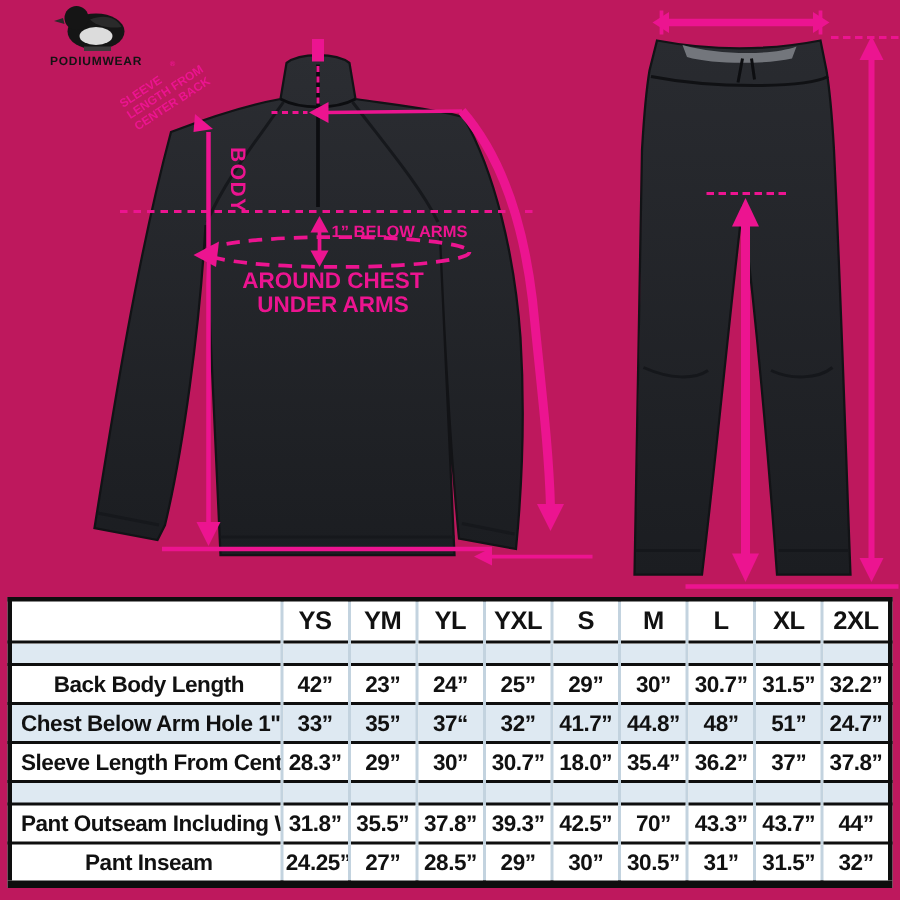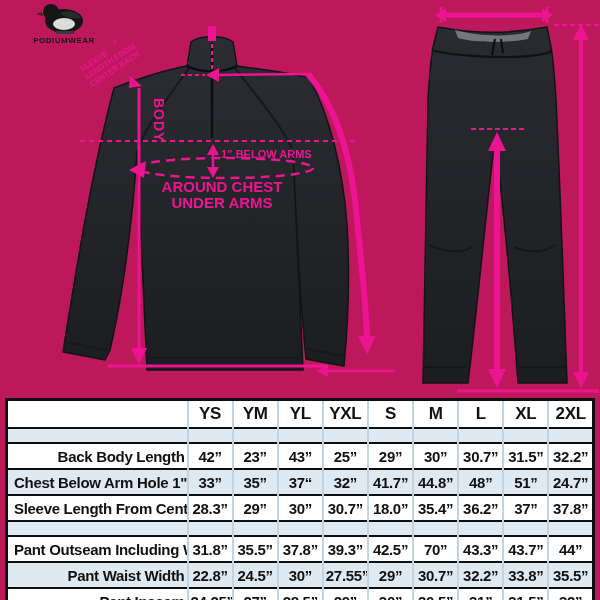--- a/index.html
+++ b/index.html
@@ -10,21 +10,21 @@
   .pants-svg{position:absolute;left:415px;top:5px;}
   .ann-txt{fill:#EC1490;font-weight:bold;font-family:"Liberation Sans",sans-serif;}
   .size-table{position:absolute;left:5px;top:398px;width:590px;border-collapse:collapse;
     table-layout:fixed;border:3px solid #0e0e0e;border-bottom:5px solid #0e0e0e;background:#fff;}
   .size-table col.label-col{width:181px;}
   .size-table tr{border-top:2px solid #0e0e0e;}
   .size-table th,.size-table td{border-left:2px solid #c3d3df;padding:0 2px;color:#111;
     font-weight:bold;letter-spacing:-0.3px;white-space:nowrap;overflow:hidden;}
   .size-table thead th{font-size:17px;text-align:center;height:26px;}
   .size-table td{font-size:15px;text-align:center;height:24px;}
-  .size-table th.row-label{font-size:15px;text-align:right;padding-left:6px;}
+  .size-table th.row-label{font-size:15px;text-align:center;padding-left:6px;}
   .size-table tr.spacer-row{height:13px;background:#DEE9F2;}
   .size-table tr.spacer-row td{height:13px;}
   .size-table tr.alt{background:#DEE9F2;}
 </style>
 </head>
 <body>
 
 <div class="stage">
 
   <svg class="logo" viewBox="0 0 110 44">
@@ -196,21 +196,21 @@
           <td></td>
           <td></td>
           <td></td>
           <td></td>
           <td></td>
         </tr>
         <tr>
           <th class="row-label">Back Body Length</th>
           <td>42”</td>
           <td>23”</td>
-          <td>43”</td>
+          <td>24”</td>
           <td>25”</td>
           <td>29”</td>
           <td>30”</td>
           <td>30.7”</td>
           <td>31.5”</td>
           <td>32.2”</td>
         </tr>
         <tr class="alt">
           <th class="row-label">Chest Below Arm Hole 1"</th>
           <td>33”</td>
@@ -252,32 +252,20 @@
           <td>31.8”</td>
           <td>35.5”</td>
           <td>37.8”</td>
           <td>39.3”</td>
           <td>42.5”</td>
           <td>70”</td>
           <td>43.3”</td>
           <td>43.7”</td>
           <td>44”</td>
         </tr>
-        <tr class="alt">
-          <th class="row-label">Pant Waist Width</th>
-          <td>22.8”</td>
-          <td>24.5”</td>
-          <td>30”</td>
-          <td>27.55”</td>
-          <td>29”</td>
-          <td>30.7”</td>
-          <td>32.2”</td>
-          <td>33.8”</td>
-          <td>35.5”</td>
-        </tr>
         <tr>
           <th class="row-label">Pant Inseam</th>
           <td>24.25”</td>
           <td>27”</td>
           <td>28.5”</td>
           <td>29”</td>
           <td>30”</td>
           <td>30.5”</td>
           <td>31”</td>
           <td>31.5”</td>

